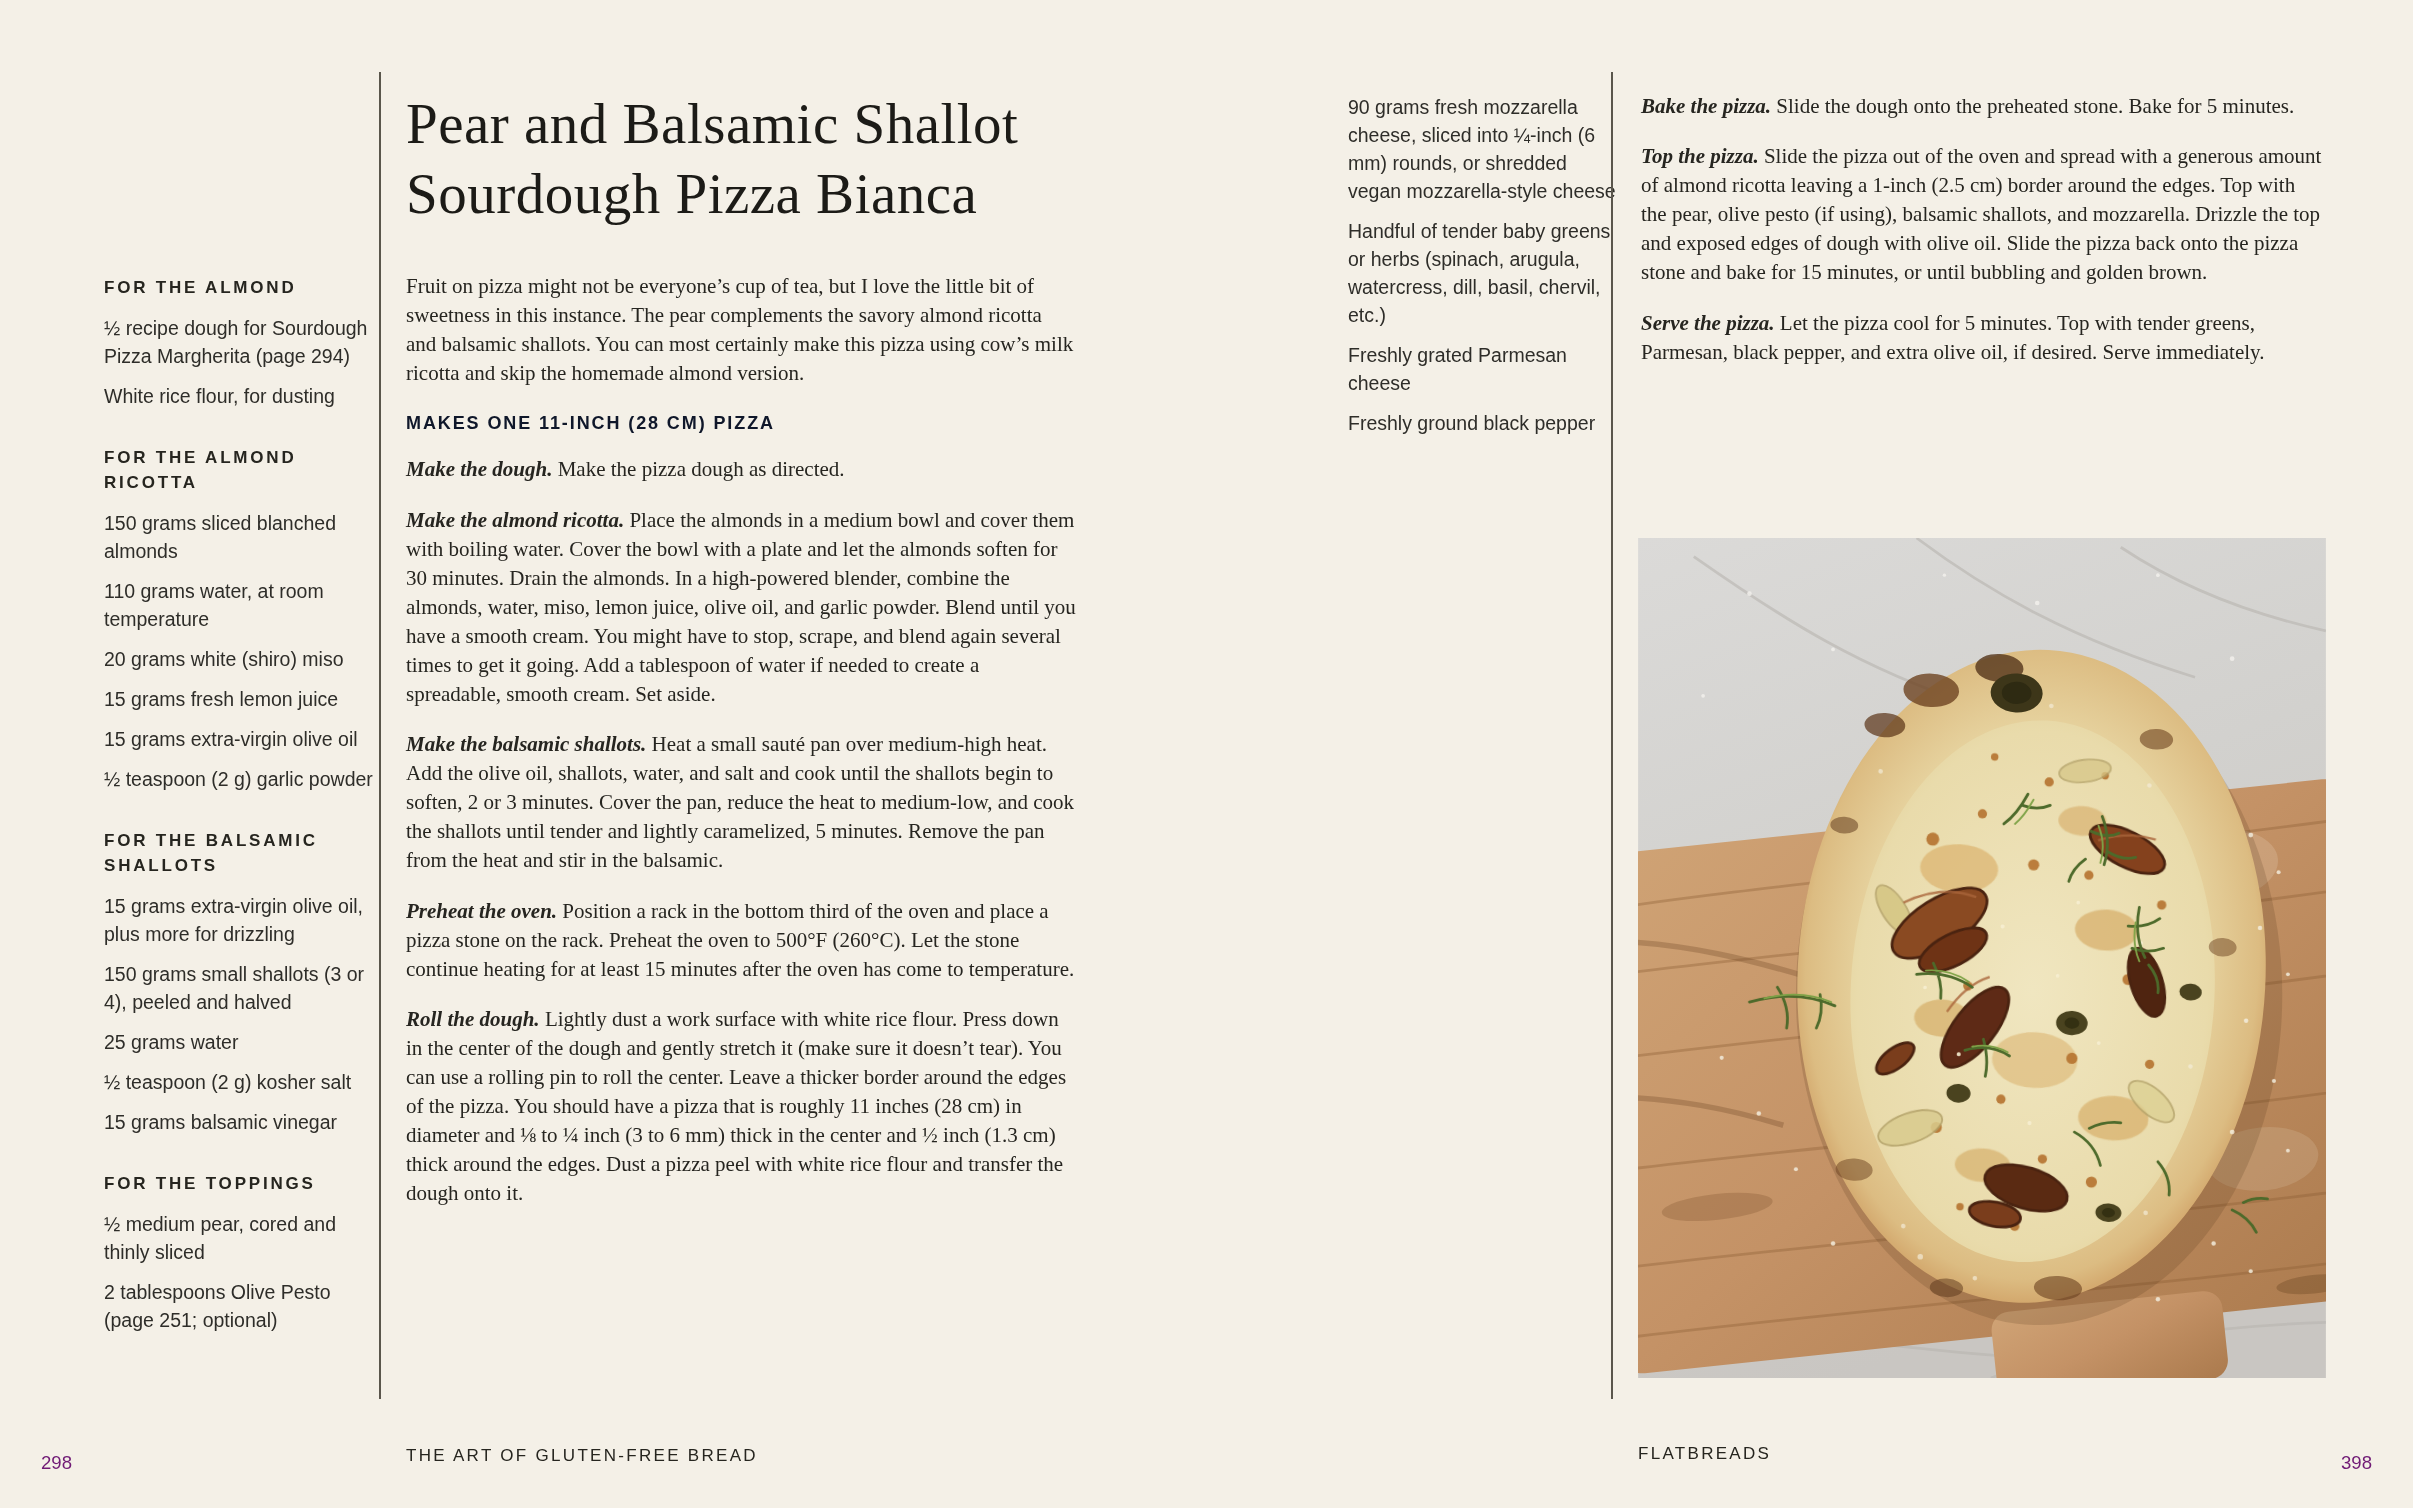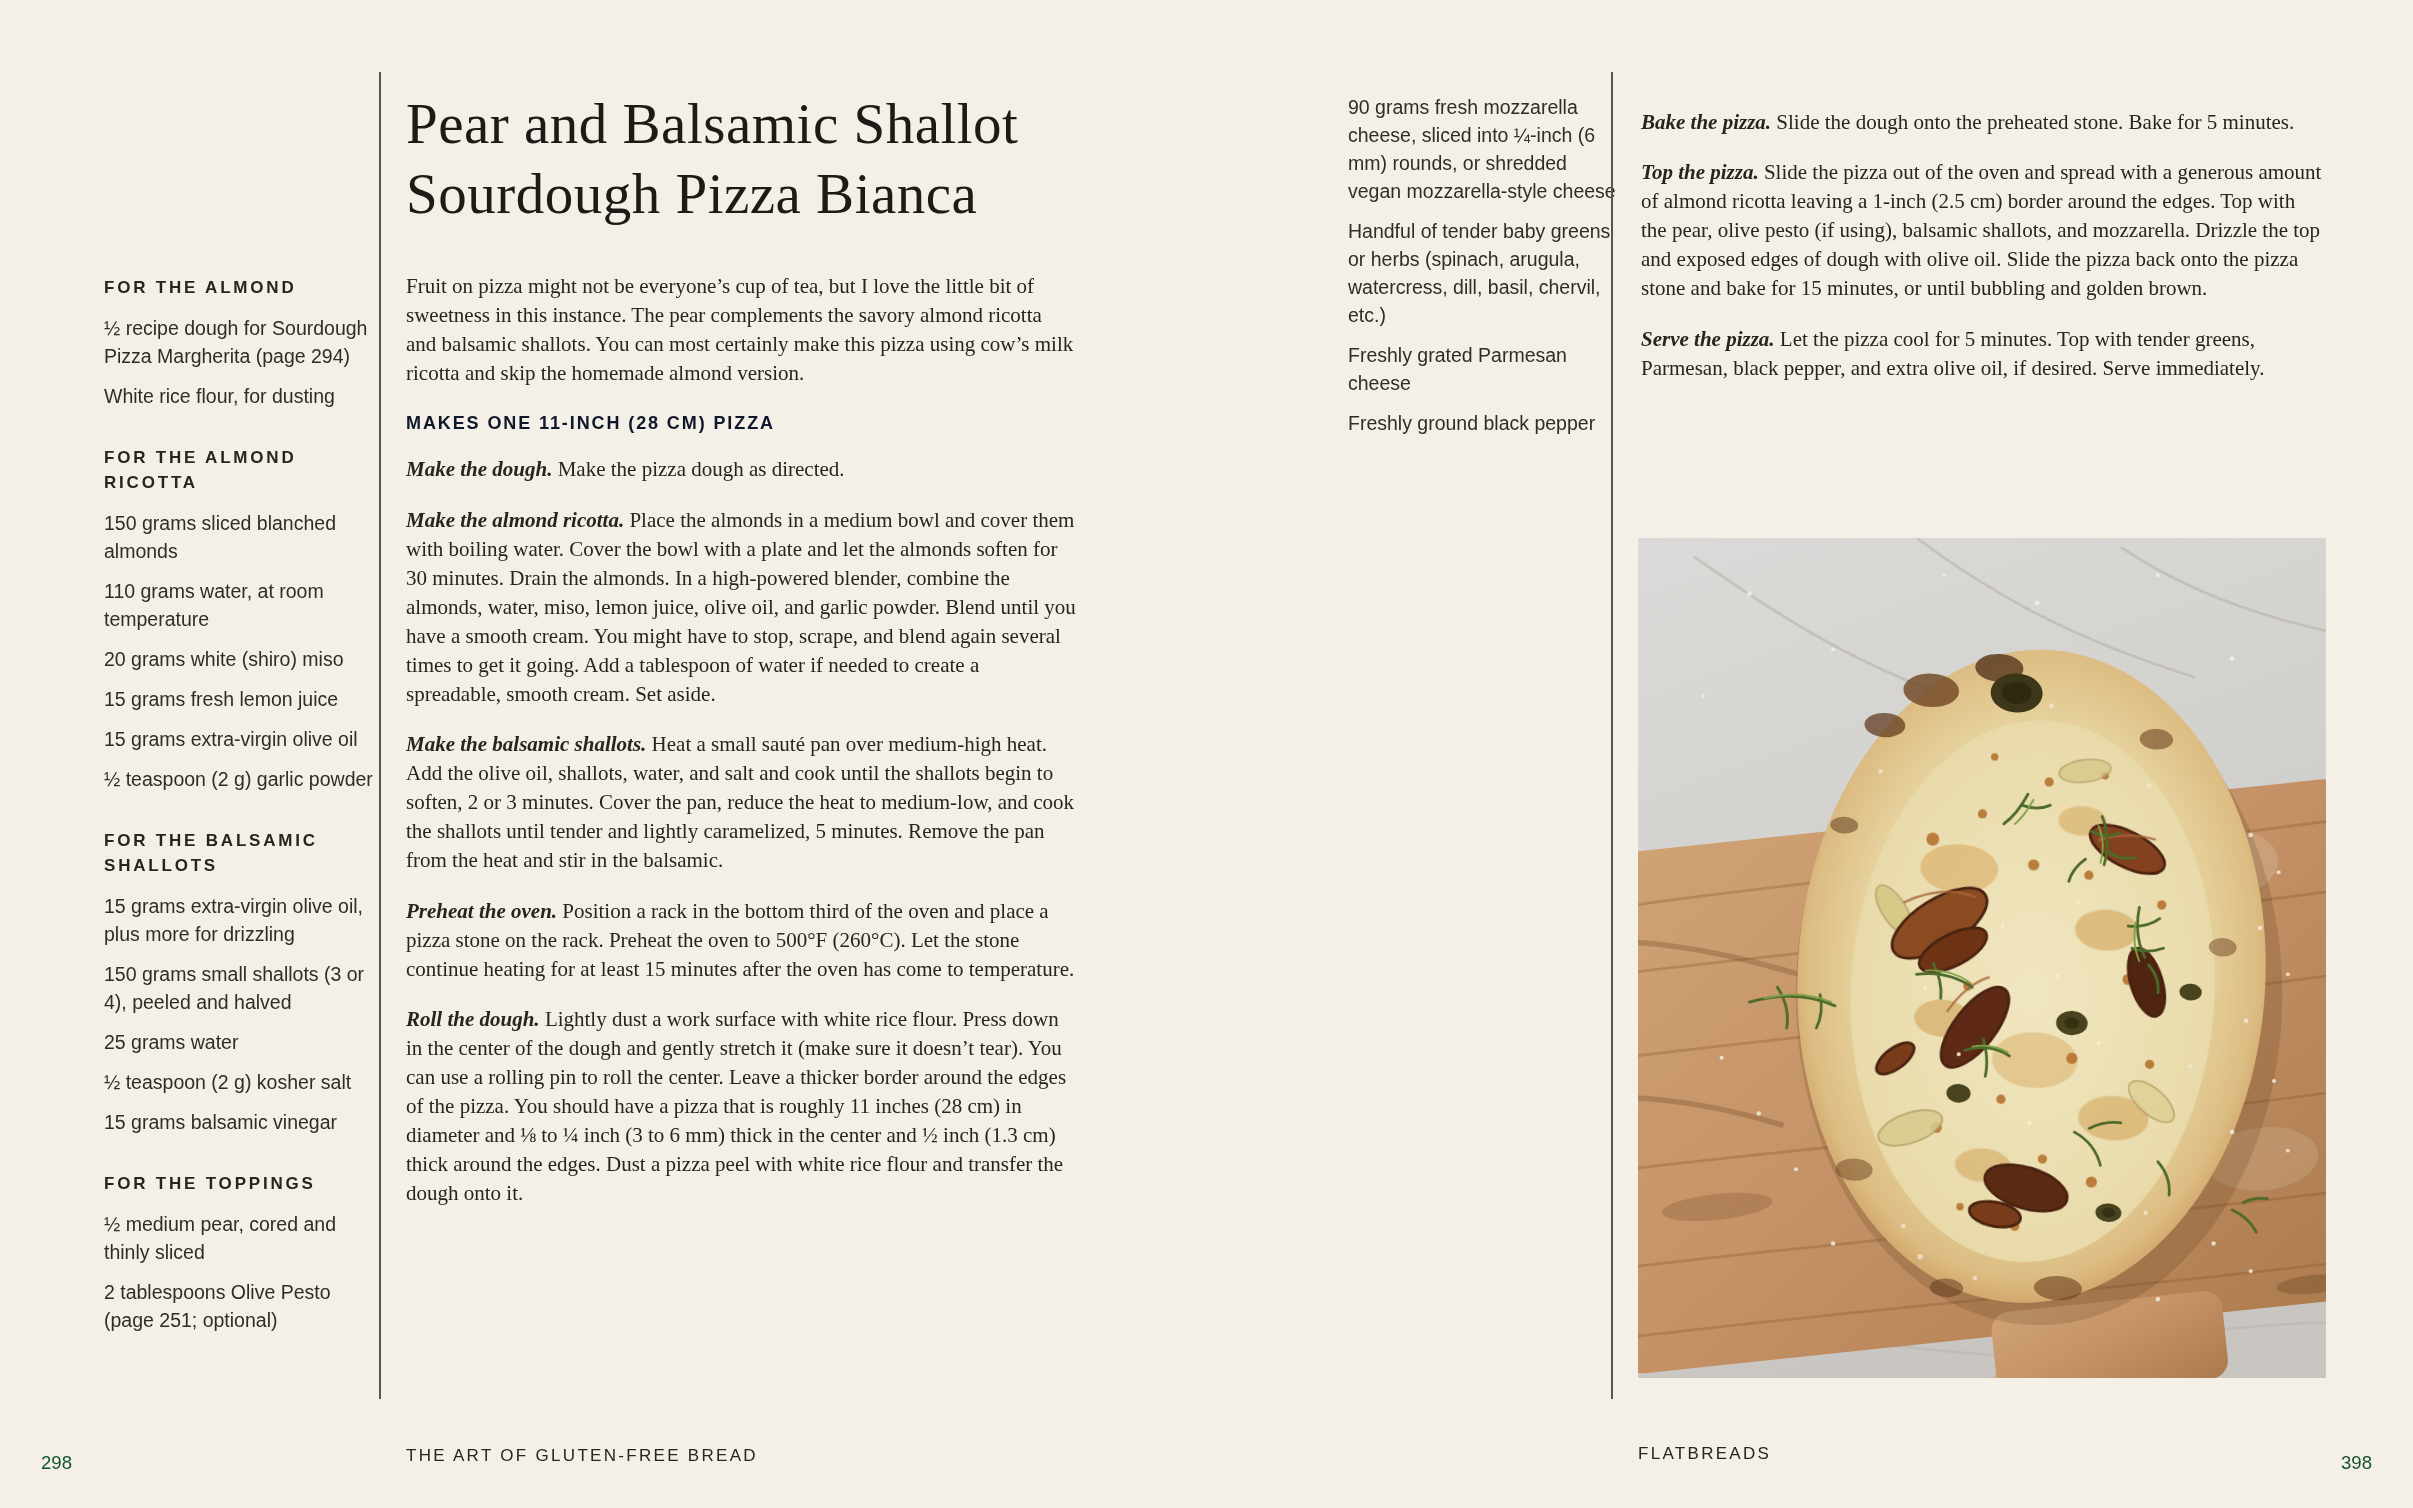--- a/index.html
+++ b/index.html
@@ -21,27 +21,27 @@
   .title{font-size:57px;line-height:70px;font-weight:normal;margin:0 0 43px;
     letter-spacing:0.5px;color:#1c1b17;}
   .title span{display:block;}
   .body-text{font-size:21px;line-height:29px;margin:21.4px 0 0;color:#262520;}
   .intro{margin-top:0;}
   .yield{font-family:"Liberation Sans",sans-serif;font-weight:bold;font-size:18px;
     letter-spacing:1.9px;margin:25px 0 0;color:#0f172a;}
   .lead{font-style:italic;font-weight:bold;}
 
   .right-col{position:absolute;left:1641px;top:92px;width:685px;}
-  .right-col .step:first-child{margin-top:16px;}
+  .right-col .step:first-child{margin-top:0;}
 
   .photo{position:absolute;left:1638px;top:538px;width:688px;height:840px;}
   .photo svg{display:block;width:688px;height:840px;}
 
   .footer-num{position:absolute;font-family:"Liberation Sans",sans-serif;
-    font-size:18.6px;color:#14532d;}
+    font-size:18.6px;color:#701a75;}
   #pn-left{left:41px;top:1452px;}
   #pn-right{left:2341px;top:1452px;}
   .footer-label{position:absolute;font-family:"Liberation Sans",sans-serif;font-weight:normal;
     font-size:17px;letter-spacing:2.3px;color:#26251f;}
   #book-title{left:406px;top:1446px;}
   #chapter{left:1638px;top:1444px;}
 </style>
 </head>
 <body>
 

